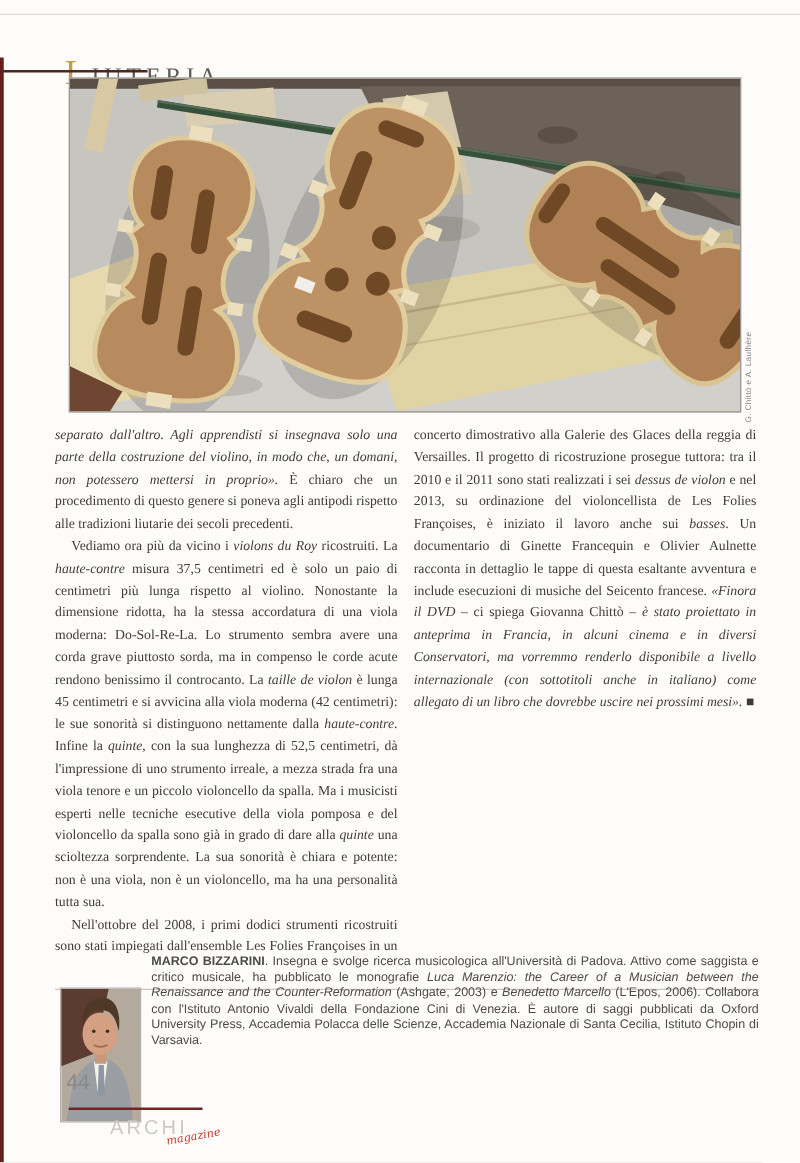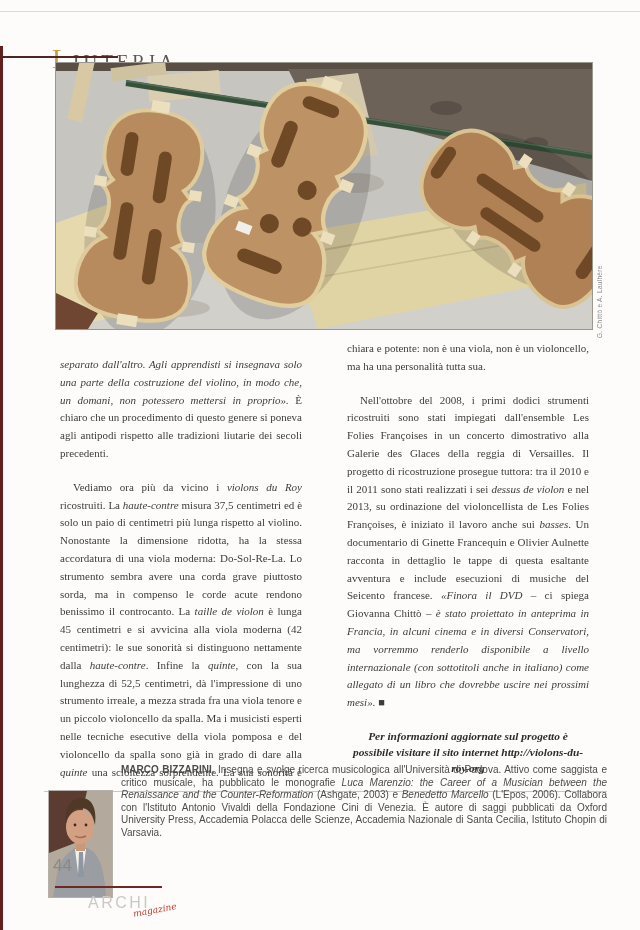--- a/index.html
+++ b/index.html
@@ -26,21 +26,21 @@
     font-family:"Liberation Sans",sans-serif;font-size:6.5px;color:#8a8a8a;
     writing-mode:vertical-rl;transform:rotate(180deg);white-space:nowrap;letter-spacing:.3px;
   }
 
   
   .article{
     position:absolute;left:44px;top:340px;width:561px;height:444px;overflow:hidden;
     column-count:2;column-gap:13px;column-fill:auto;
     font-size:11px;line-height:17.8px;text-align:justify;
   }
-  .article p{margin:16px;}
+  .article p{margin:0;}
   .article p.indent{text-indent:13px;}
   .article .note{
     margin-top:6px;text-align:center;font-weight:bold;font-style:italic;
     font-size:11.4px;line-height:16px;color:#2e2b28;
   }
 
   
   .bio-rule{position:absolute;left:44px;top:783px;width:563px;height:1px;background:#c9c7c3;border:0;}
   .bio-photo{position:absolute;left:48px;top:790px;width:65px;height:108px;border:1px solid #b5b1aa;box-sizing:border-box;}
   .bio-text{
@@ -148,21 +148,20 @@
         <rect x="42" y="24" width="12" height="10" fill="#ecdfbe"></rect>
       </g>
     </svg>
   </figure>
   <div class="photo-credit">G. Chittò e A. Laulhère</div>
 
   <section class="article">
     <p><span style="font-style: italic;">separato dall'altro. Agli apprendisti si insegnava solo una parte della costruzione del violino, in modo che, un domani, non potessero mettersi in proprio». </span><span>È chiaro che un procedimento di questo genere si poneva agli antipodi rispetto alle tradizioni liutarie dei secoli precedenti.</span></p>
     <p class="indent"><span>Vediamo ora più da vicino i </span><span style="font-style: italic;">violons du Roy</span><span> ricostruiti. La </span><span style="font-style: italic;">haute-contre</span><span> misura 37,5 centimetri ed è solo un paio di centimetri più lunga rispetto al violino. Nonostante la dimensione ridotta, ha la stessa accordatura di una viola moderna: Do-Sol-Re-La. Lo strumento sembra avere una corda grave piuttosto sorda, ma in compenso le corde acute rendono benissimo il controcanto. La </span><span style="font-style: italic;">taille de violon</span><span> è lunga 45 centimetri e si avvicina alla viola moderna (42 centimetri): le sue sonorità si distinguono nettamente dalla </span><span style="font-style: italic;">haute-contre</span><span>. Infine la </span><span style="font-style: italic;">quinte</span><span>, con la sua lunghezza di 52,5 centimetri, dà l'impressione di uno strumento irreale, a mezza strada fra una viola tenore e un piccolo violoncello da spalla. Ma i musicisti esperti nelle tecniche esecutive della viola pomposa e del violoncello da spalla sono già in grado di dare alla </span><span style="font-style: italic;">quinte</span><span> una scioltezza sorprendente. La sua sonorità è chiara e potente: non è una viola, non è un violoncello, ma ha una personalità tutta sua.</span></p>
     <p class="indent"><span>Nell'ottobre del 2008, i primi dodici strumenti ricostruiti sono stati impiegati dall'ensemble Les Folies Françoises in un concerto dimostrativo alla Galerie des Glaces della reggia di Versailles. Il progetto di ricostruzione prosegue tuttora: tra il 2010 e il 2011 sono stati realizzati i sei </span><span style="font-style: italic;">dessus de violon</span><span> e nel 2013, su ordinazione del violoncellista de Les Folies Françoises, è iniziato il lavoro anche sui </span><span style="font-style: italic;">basses</span><span>. Un documentario di Ginette Francequin e Olivier Aulnette racconta in dettaglio le tappe di questa esaltante avventura e include esecuzioni di musiche del Seicento francese. </span><span style="font-style: italic;">«Finora il DVD</span><span> – ci spiega Giovanna Chittò – </span><span style="font-style: italic;">è stato proiettato in anteprima in Francia, in alcuni cinema e in diversi Conservatori, ma vorremmo renderlo disponibile a livello internazionale (con sottotitoli anche in italiano) come allegato di un libro che dovrebbe uscire nei prossimi mesi».</span><span> ■</span></p>
-    <p class="note"><span style="font-style: italic; font-weight: bold;">Per informazioni aggiornate sul progetto è possibile visitare il sito internet http://violons-du-roy.org</span></p>
   </section>
 
   <hr class="bio-rule">
   <div class="bio-photo">
     <svg width="63" height="106" viewBox="0 0 63 106">
       <rect x="0" y="0" width="63" height="106" fill="#b3a99c"></rect>
       <polygon points="0,0 38,0 26,52 0,62" fill="#5c3c31"></polygon>
       <path d="M4,106 L9,78 C13,66 20,61 26,57 L38,57 C48,61 55,72 57,106 Z" fill="#9a9da1"></path>
       <polygon points="26,58 37,58 34,82 29,82" fill="#f2f1ee"></polygon>
       <polygon points="30,61 34,61 35,86 29,86" fill="#8e97a2"></polygon>

